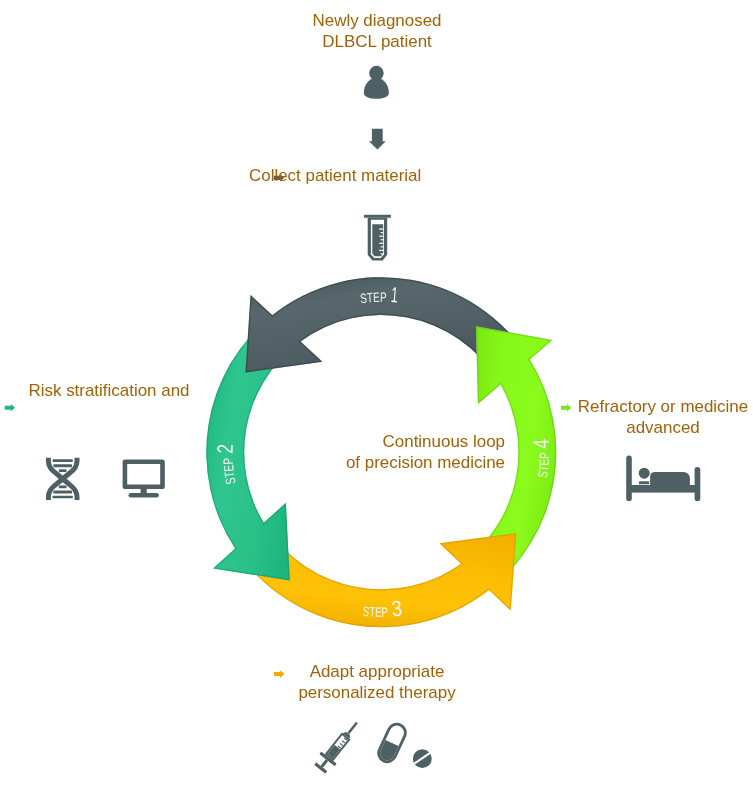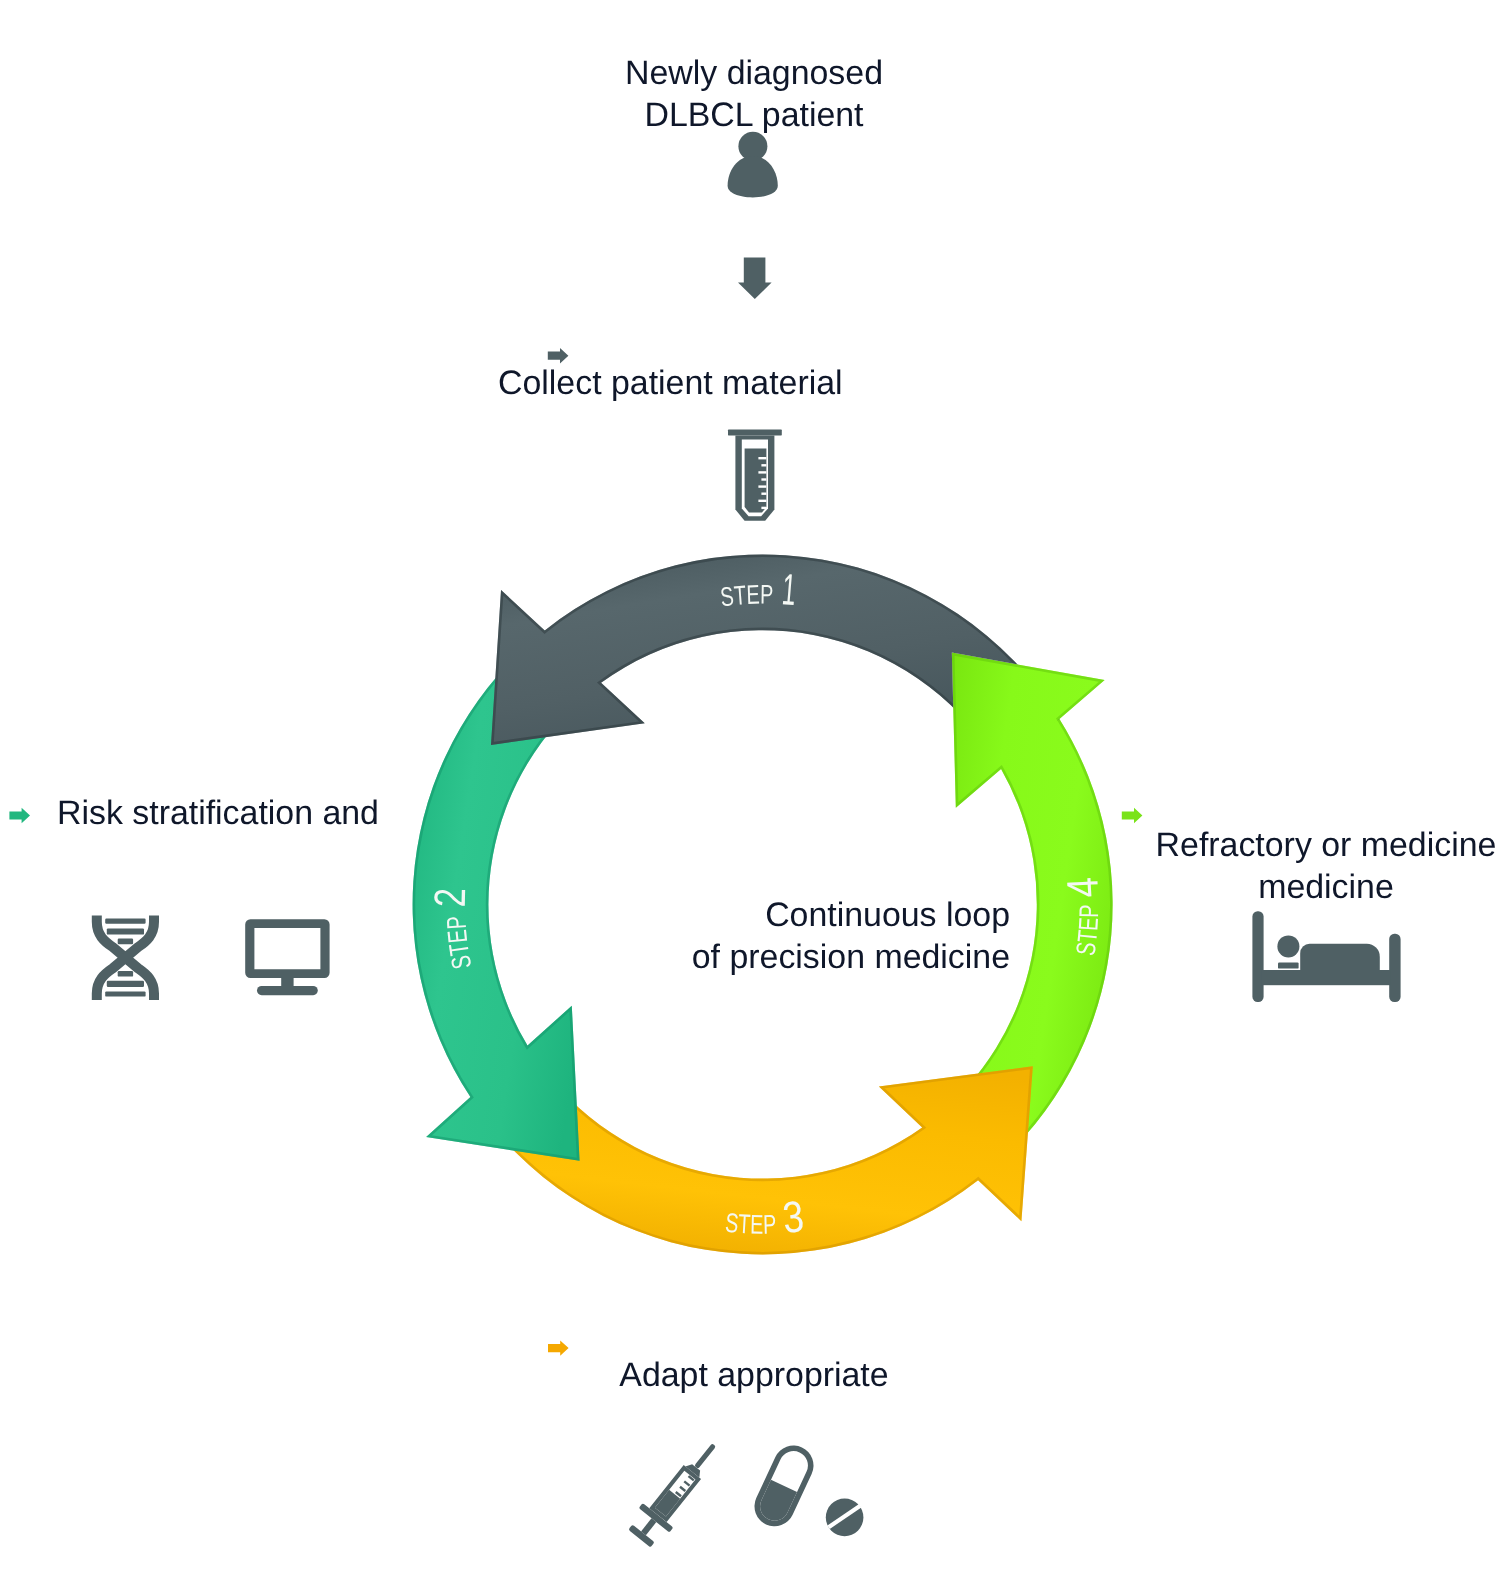--- a/index.html
+++ b/index.html
@@ -3,21 +3,21 @@
 <meta charset="utf-8">
 <style>
   html,body{margin:0;padding:0;}
   body{width:753px;height:789px;background:#ffffff;
        font-family:"Liberation Sans",sans-serif;position:relative;overflow:hidden;}
   .stage{position:absolute;left:0;top:0;width:753px;height:789px;}
   svg.main{position:absolute;left:0;top:0;}
   .steplbl{font-family:"Liberation Sans",sans-serif;fill:#f4f8f4;}
   .steplbl.w{font-size:13.5px;}
   .steplbl.n{font-size:22px;}
-  .blk{position:absolute;color:#0f172a;font-size:16.95px;line-height:21.2px;white-space:nowrap;margin-top:16px;}
+  .blk{position:absolute;color:#a16207;font-size:16.95px;line-height:21.2px;white-space:nowrap;}
   .blk .ln{white-space:nowrap;}
 </style>
 </head>
 <body>
 
 <div class="stage">
 <svg class="main" width="753" height="789" viewBox="0 0 753 789">
   <defs>
     <linearGradient id="g1" x1="0.10" y1="0.00" x2="0.55" y2="1.00">
       <stop offset="0" stop-color="#47575c"></stop>
@@ -198,18 +198,19 @@
     </div>
 <div class="blk" style="left:249px;top:431px;width:256px;text-align:right">
       <div class="ln">Continuous loop</div>
       <div class="ln">of precision medicine</div>
     </div>
 <div class="blk" style="left:8px;top:380px;width:202px;text-align:center">
       <div class="ln">Risk stratification and</div>
     </div>
 <div class="blk" style="left:573px;top:396px;width:180px;text-align:center">
       <div class="ln">Refractory or medicine</div>
-      <div class="ln">medicine</div>
+      <div class="ln">advanced</div>
     </div>
 <div class="blk" style="left:249px;top:661px;width:256px;text-align:center">
       <div class="ln">Adapt appropriate</div>
+      <div class="ln">personalized therapy</div>
     </div>
 </div>
 
 </body></html>

